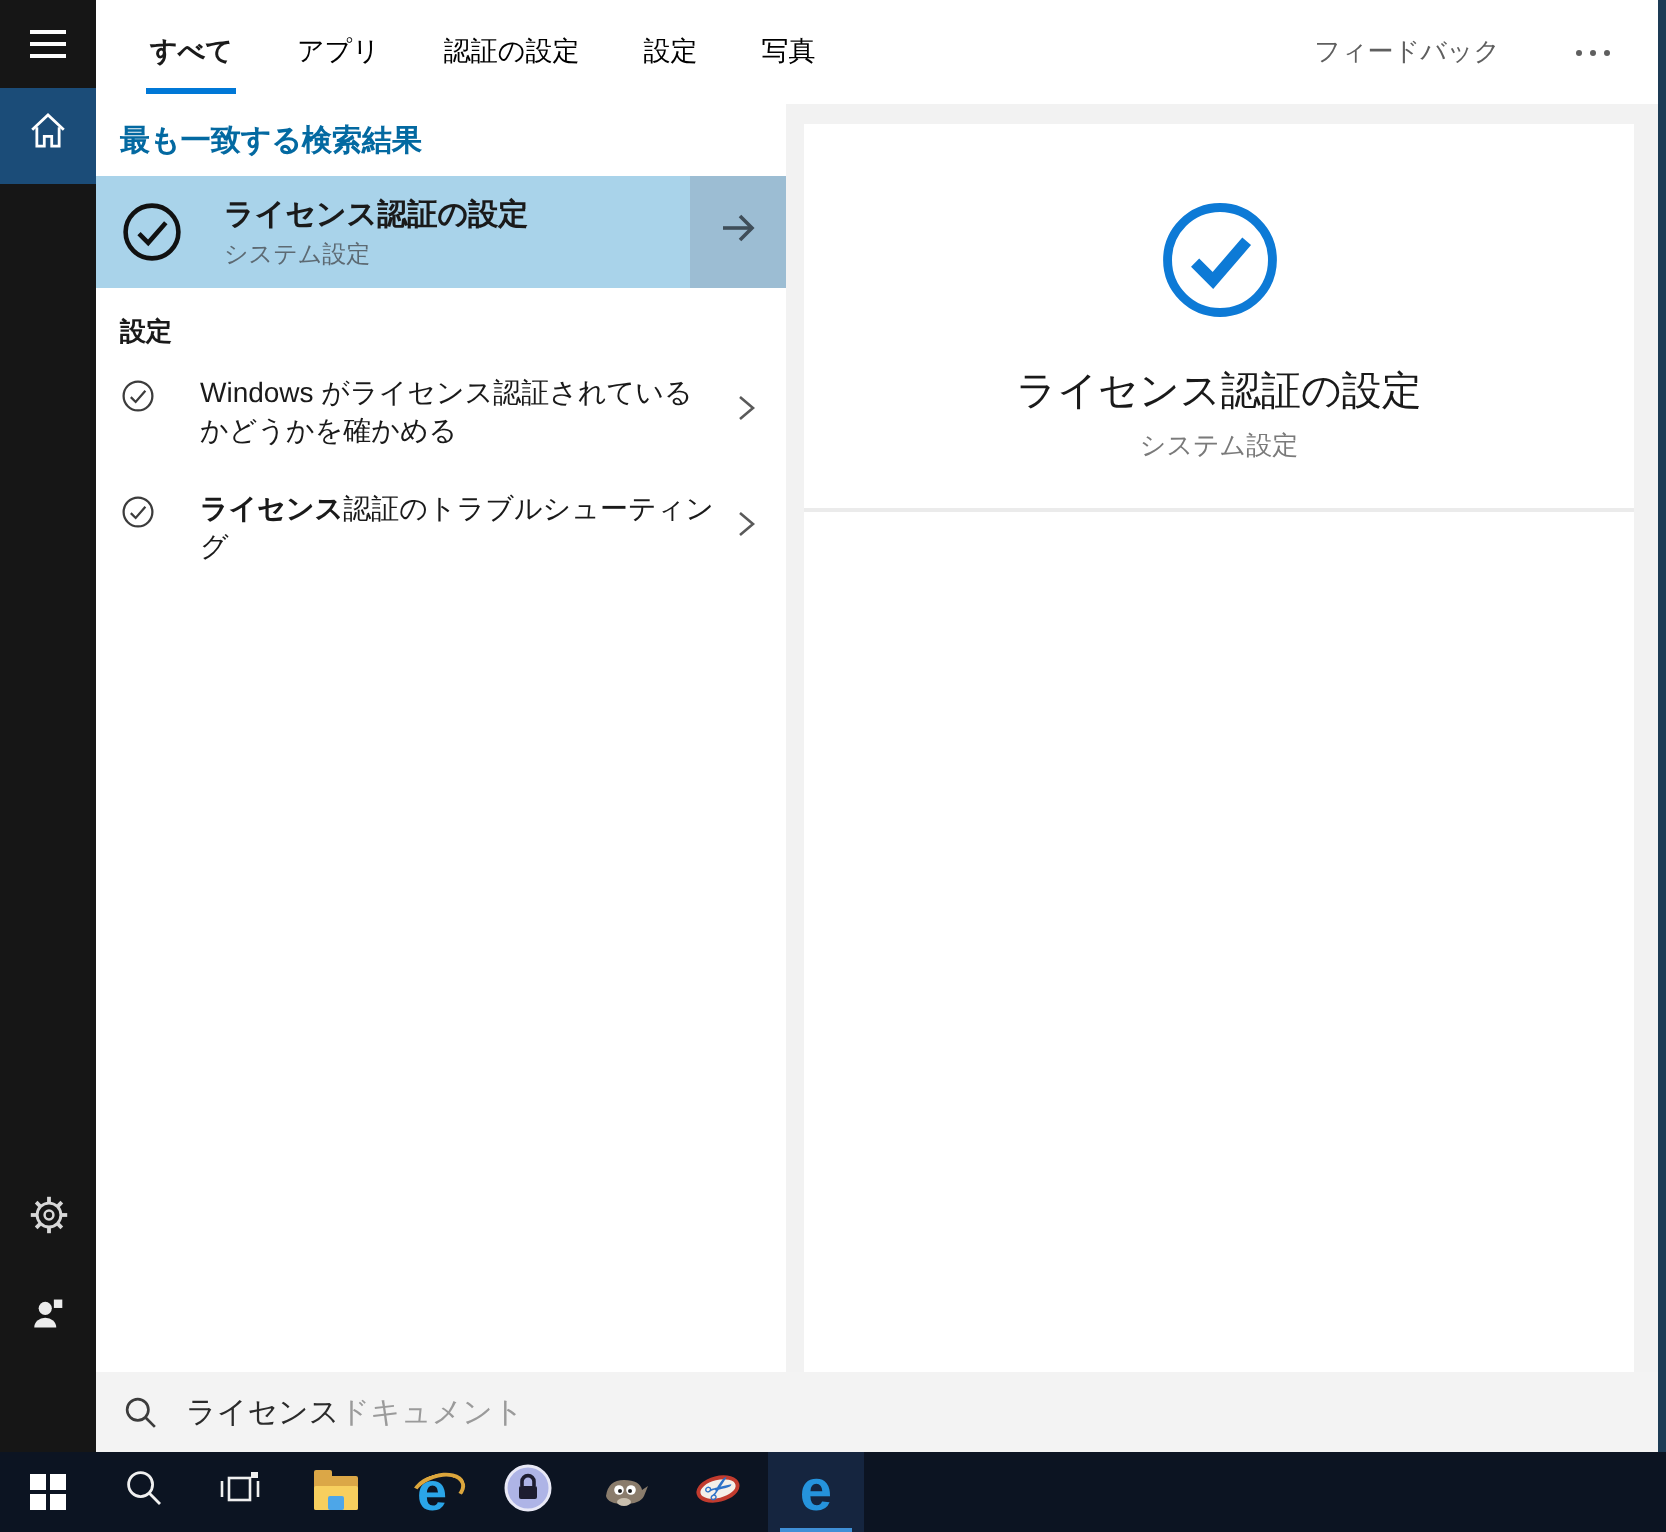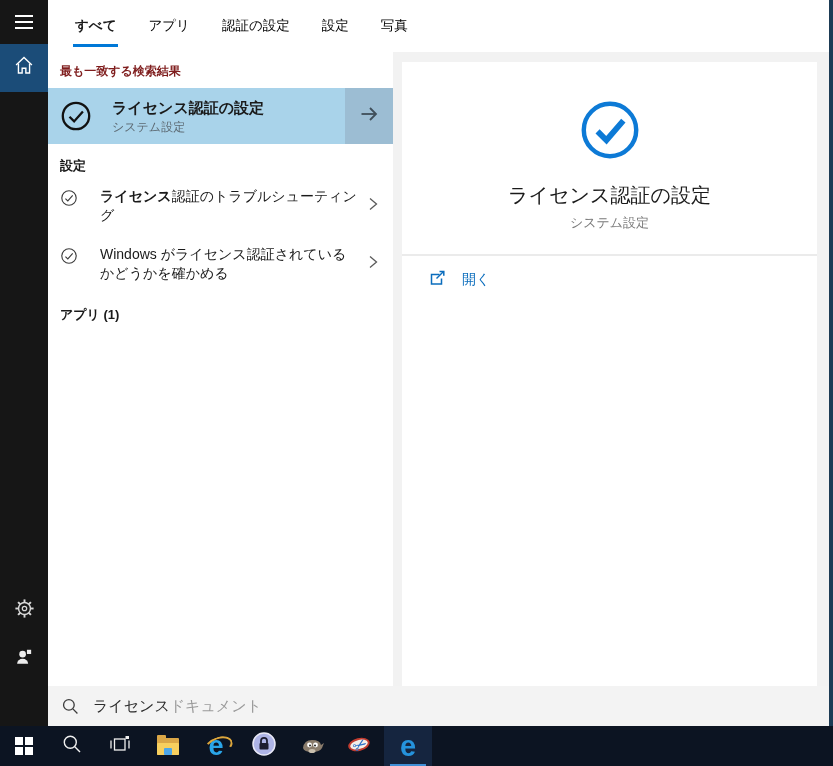--- a/index.html
+++ b/index.html
@@ -28,21 +28,21 @@
   .tab.selected::after { content:""; position:absolute; left:-2px; right:-2px; bottom:5px; height:3px; background:#0078d7; }
   .tab .chev { margin-left:7px; display:inline-flex; }
   .header-right { position:absolute; right:22px; top:0; height:52px; display:flex; align-items:center; gap:36px; }
   .feedback { font-size:13px; color:#5f5f5f; cursor:pointer; }
   .dots { display:flex; gap:4px; cursor:pointer; padding:6px 2px; }
   .dots i { width:3px; height:3px; background:#5f5f5f; border-radius:50%; display:block; }
 
   
   .content { display:flex; height:634px; background:#f2f2f2; }
   .left-panel { width:345px; background:#fff; padding-top:9px; }
-  .sec-label { font-size:12px; font-weight:bold; color:#7f1d1d; margin:0 0 0 12px; line-height:20px; }
+  .sec-label { font-size:15px; font-weight:bold; color:#0369a1; margin:0 0 0 12px; line-height:20px; }
   .best-row { margin-top:7px; height:56px; background:#a9d3ea; display:flex; align-items:center; cursor:pointer; }
   .best-icon { margin-left:12px; width:32px; height:32px; flex:none; }
   .best-text { margin-left:20px; flex:1; min-width:0; }
   .best-title { font-size:15px; font-weight:bold; color:#1a1a1a; line-height:19px; }
   .best-sub { font-size:12px; color:#5d6a73; line-height:16px; margin-top:2px; }
   .arrow-box { width:48px; height:56px; background:#9cbdd3; display:flex; align-items:center; justify-content:center; cursor:pointer; flex:none; }
 
   .group-label { font-size:13px; font-weight:bold; color:#1a1a1a; margin:13px 0 2px 12px; line-height:18px; }
   .result-item { display:flex; align-items:center; padding:10px 14px 10px 12px; cursor:pointer; min-height:44px; }
   .ri-icon { width:18px; height:18px; flex:none; margin-right:22px; align-self:flex-start; margin-top:2px; }
@@ -155,20 +155,28 @@
         <div class="tab">
             <span>認証の設定</span>
           </div>
         <div class="tab">
             <span>設定</span>
           </div>
         <div class="tab">
             <span>写真</span>
           </div>
       </div>
+      <div class="header-right">
+        <span class="feedback">フィードバック</span>
+        <span class="dots">
+            <i></i>
+            <i></i>
+            <i></i>
+          </span>
+      </div>
     </div>
 
     <div class="content">
 
       <div class="left-panel">
         <div class="sec-label">最も一致する検索結果</div>
 
         <div class="best-row">
           <span class="best-icon">
             <svg width="32" height="32" viewBox="0 0 32 32" fill="none">
@@ -192,70 +200,59 @@
 
         <div class="group-label">設定</div>
 
         <div class="result-item">
           <span class="ri-icon">
             <svg width="18" height="18" viewBox="0 0 20 20" fill="none">
               <circle cx="10" cy="10" r="8" stroke="#3c3c3c" stroke-width="1.25"></circle>
               <path d="M6 10.6 l2.7 2.7 l5.4 -6.2" stroke="#3c3c3c" stroke-width="1.25"></path>
             </svg>
           </span>
-          <span class="ri-text"><b>ライセンス</b><span>認証のトラブルシューティング</span></span>
+          <span class="ri-text"><b></b><span>Windows がライセンス認証されているかどうかを確かめる</span></span>
           <span class="ri-chev">
             <svg width="12" height="20" viewBox="0 0 12 20" fill="none">
                 <polyline points="3,4.5 9.5,10 3,15.5" stroke="#5a5a5a" stroke-width="1.3"></polyline>
               </svg>
           </span>
         </div>
 
         <div class="result-item">
           <span class="ri-icon">
             <svg width="18" height="18" viewBox="0 0 20 20" fill="none">
               <circle cx="10" cy="10" r="8" stroke="#3c3c3c" stroke-width="1.25"></circle>
               <path d="M6 10.6 l2.7 2.7 l5.4 -6.2" stroke="#3c3c3c" stroke-width="1.25"></path>
             </svg>
           </span>
-          <span class="ri-text"><b></b><span>Windows がライセンス認証されているかどうかを確かめる</span></span>
+          <span class="ri-text"><b>ライセンス</b><span>認証のトラブルシューティング</span></span>
           <span class="ri-chev">
             <svg width="12" height="20" viewBox="0 0 12 20" fill="none">
                 <polyline points="3,4.5 9.5,10 3,15.5" stroke="#5a5a5a" stroke-width="1.3"></polyline>
               </svg>
           </span>
         </div>
 
-        <div class="group-label">アプリ (1)</div>
       </div>
 
       <div class="gap"></div>
 
       <div class="right-col">
         <div class="card">
           <div class="card-top">
             <span class="big-icon">
               <svg width="64" height="64" viewBox="0 0 72 72" fill="none">
                 <circle cx="36" cy="36" r="29.5" stroke="#0d7ad6" stroke-width="5"></circle>
                 <path d="M22 37.5 l10 10 l19 -22" stroke="#0d7ad6" stroke-width="6.5"></path>
               </svg>
             </span>
             <div class="card-title">ライセンス認証の設定</div>
             <div class="card-sub">システム設定</div>
           </div>
-          <div class="open-row">
-            <span>
-              <svg width="19" height="19" viewBox="0 0 19 19" fill="none">
-                <path d="M11.5 5.5 H3.5 V15 H13.5 V9.5" stroke="#0b6dbd" stroke-width="1.5"></path>
-                <line x1="8.5" y1="9.5" x2="15.5" y2="2.5" stroke="#0b6dbd" stroke-width="1.5"></line>
-                <polyline points="11.5,2.5 15.8,2.5 15.8,6.8" stroke="#0b6dbd" stroke-width="1.5"></polyline>
-              </svg>
-            </span>
-            <span class="open-label">開く</span>
-          </div>
         </div>
       </div>
     </div>
 
     <div class="search-row">
       <span class="search-icn">
         <svg width="19" height="19" viewBox="0 0 20 20" fill="none">
           <circle cx="8.3" cy="8.3" r="5.6" stroke="#3c3c3c" stroke-width="1.4"></circle>
           <line x1="12.5" y1="12.5" x2="17.3" y2="17.3" stroke="#3c3c3c" stroke-width="1.4"></line>
         </svg>

